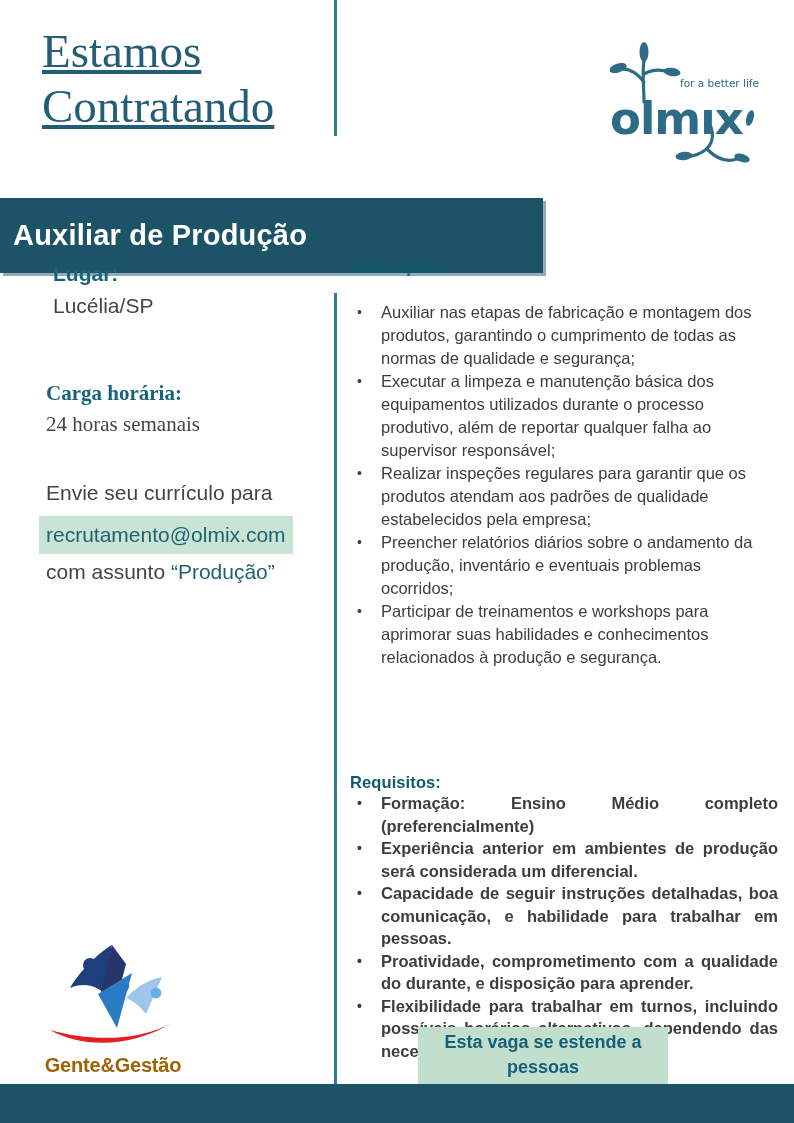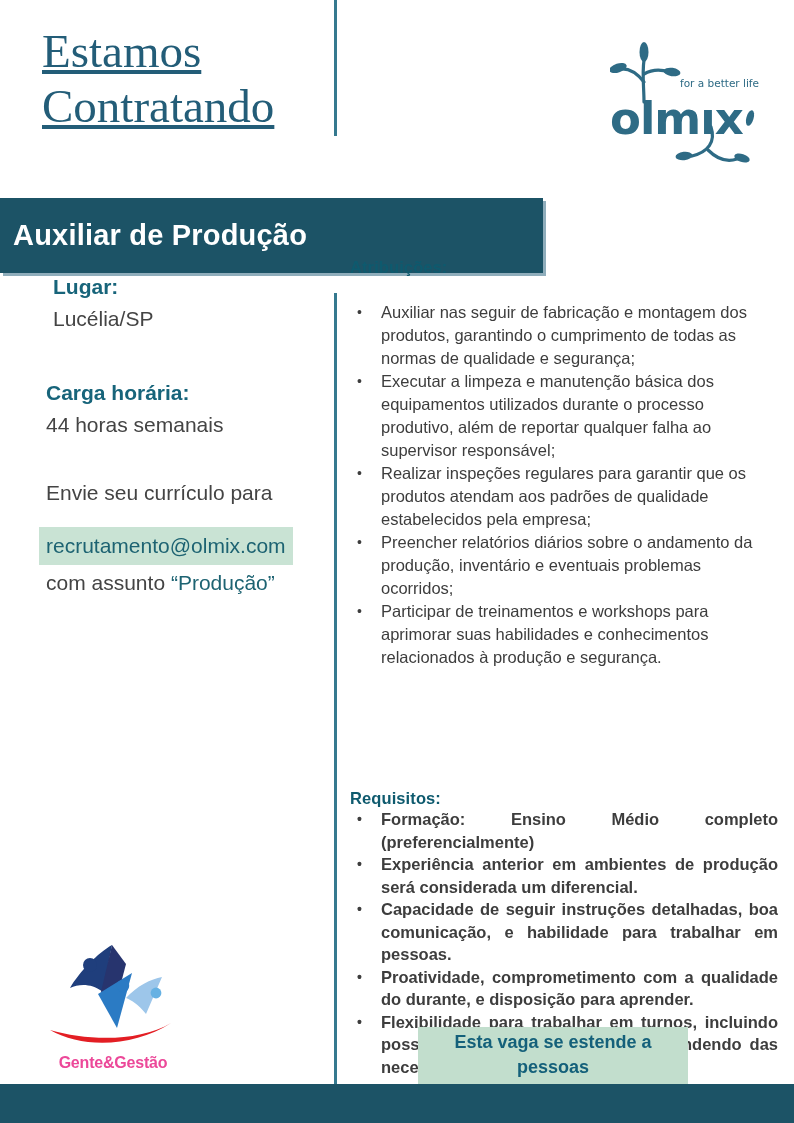--- a/index.html
+++ b/index.html
@@ -27,56 +27,56 @@
     color:#ffffff;font-size:29px;font-weight:bold;padding-left:13px;letter-spacing:.2px;
   }
   
   .main-divider{
     position:absolute;left:334px;top:293px;width:3px;height:791px;background:#35798f;
   }
   
   .block{position:absolute;}
   .label-teal{color:#17647a;font-weight:bold;font-size:21px;line-height:32px;}
   .value-gray{color:#444444;font-size:21px;line-height:31px;}
-  #lugar-block{left:53px;top:271px;}
-  #carga-block{left:46px;top:377px;}
+  #lugar-block{left:53px;top:258px;}
+  #carga-block{left:46px;top:377px;font-family:Liberation Serif, serif;}
   #apply-block{left:46px;top:476px;font-size:21px;line-height:33px;color:#444444;}
   .email-highlight{
     display:inline-block;background:#c9e3d4;color:#1d6372;
-    padding:2px 7px 3px 7px;margin-left:-7px;margin-top:18px;margin-bottom:1px;
+    padding:2px 7px 3px 7px;margin-left:-7px;margin-top:7px;margin-bottom:1px;
   }
   .subject-teal{color:#1d6372;}
   
   .section{position:absolute;left:350px;width:428px;}
   #atribuicoes{top:258px;}
-  #requisitos{top:789px;}
+  #requisitos{top:773px;}
   .section h3{
     margin:0;color:#0e5a6e;font-size:16.5px;font-weight:bold;letter-spacing:.1px;
   }
   .section ul{list-style:none;margin:0;padding:0;}
   #atribuicoes ul{margin-top:24px;}
   #requisitos ul{font-weight:bold;}
   .section li{
     position:relative;padding-left:31px;color:#3d3d3d;
     font-size:16.5px;line-height:23px;
   }
   #requisitos li{line-height:22.5px;text-align:justify;}
   .section li::before{
     content:"\2022";position:absolute;left:7px;top:0;color:#3d3d3d;font-size:14px;
   }
   
   .inclusion-box{
-    position:absolute;left:418px;top:1027px;width:270px;
+    position:absolute;left:418px;top:1027px;width:250px;
     background:#c2decd;color:#14607a;text-align:center;
     font-size:18px;font-weight:bold;line-height:25px;padding:3px 0 4px 0;
   }
   
   .gg-logo{position:absolute;left:38px;top:936px;width:150px;text-align:center;}
   .gg-logo .gg-name{
-    margin-top:2px;color:#ec4899;font-size:16px;font-weight:bold;letter-spacing:-0.2px;
+    margin-top:2px;color:#a16207;font-size:20px;font-weight:bold;letter-spacing:-0.2px;
   }
   
   .footer-bar{
     position:absolute;left:0;top:1084px;width:794px;height:39px;background:#1c5366;
   }
 </style>
 </head>
 <body>
 
 <div class="top-divider"></div>
@@ -114,33 +114,33 @@
 
 <div class="main-divider"></div>
 
 <div class="block" id="lugar-block">
   <div class="label-teal">Lugar:</div>
   <div class="value-gray">Lucélia/SP</div>
 </div>
 
 <div class="block" id="carga-block">
   <div class="label-teal">Carga horária:</div>
-  <div class="value-gray">44 horas semanais</div>
+  <div class="value-gray">24 horas semanais</div>
 </div>
 
 <div class="block" id="apply-block">
   <div>Envie seu currículo para</div>
   <div><span class="email-highlight">recrutamento@olmix.com</span></div>
   <div><span>com assunto </span><span class="subject-teal">“Produção”</span></div>
 </div>
 
 <div class="section" id="atribuicoes">
   <h3>Atribuições:</h3>
   <ul>
-    <li>Auxiliar nas seguir de fabricação e montagem dos produtos, garantindo o cumprimento de todas as normas de qualidade e segurança;</li>
+    <li>Auxiliar nas etapas de fabricação e montagem dos produtos, garantindo o cumprimento de todas as normas de qualidade e segurança;</li>
     <li>Executar a limpeza e manutenção básica dos equipamentos utilizados durante o processo produtivo, além de reportar qualquer falha ao supervisor responsável;</li>
     <li>Realizar inspeções regulares para garantir que os produtos atendam aos padrões de qualidade estabelecidos pela empresa;</li>
     <li>Preencher relatórios diários sobre o andamento da produção, inventário e eventuais problemas ocorridos;</li>
     <li>Participar de treinamentos e workshops para aprimorar suas habilidades e conhecimentos relacionados à produção e segurança.</li>
   </ul>
 </div>
 
 <div class="section" id="requisitos">
   <h3>Requisitos:</h3>
   <ul>

